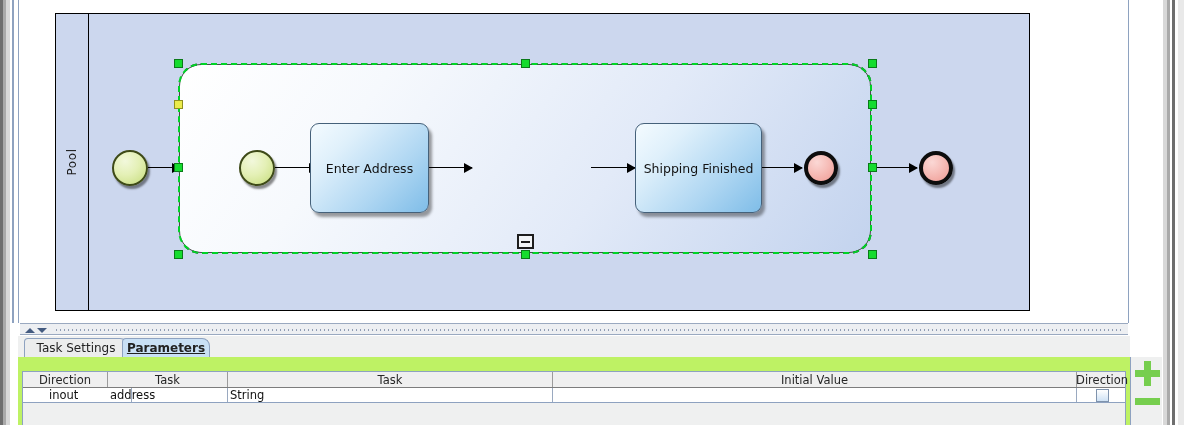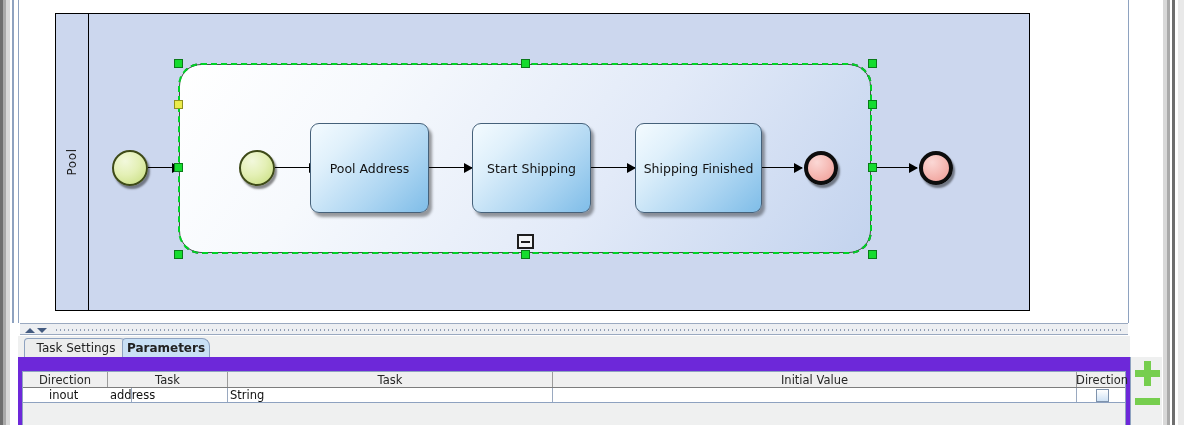--- a/index.html
+++ b/index.html
@@ -143,36 +143,36 @@
   }
   .tri {
     position:absolute; width:0; height:0; top:4px;
   }
   .tri.up   { left:5px;  border-left:5px solid transparent; border-right:5px solid transparent; border-bottom:5px solid #445b80; }
   .tri.down { left:17px; border-left:5px solid transparent; border-right:5px solid transparent; border-top:5px solid #445b80; }
 
   
   #bottom {
     position:absolute; left:18px; top:336px; width:1112px; height:89px;
-    background:#6d28d9;
+    background:#bef264;
   }
   #tabstrip {
     position:absolute; left:0; top:0; width:100%; height:21px;
     background:#eff0f0;
   }
   .tab {
     position:absolute; top:2px; height:19px;
     display:flex; align-items:center; justify-content:center;
     font-size:12px; color:#222; box-sizing:border-box;
     border:1px solid #8ea2c0;
     border-bottom:none;
     border-radius:4px 8px 0 0;
   }
   .tab.inactive { background:#eceded; }
-  .tab.active   { background:#c9e0f5; font-weight:bold; }
+  .tab.active   { background:#c9e0f5; font-weight:bold;text-decoration:underline; }
 
   #table {
     position:absolute; left:4px; top:35px; width:1104px; height:68px;
     background:#ffffff;
     border:1px solid #8ea2c0;
     box-sizing:border-box;
   }
   #thead {
     position:absolute; left:0; top:0; width:100%; height:16px;
     background:#efefef;
@@ -253,28 +253,25 @@
 
     <div id="subprocess"></div>
     <div id="subprocess-sel2"></div>
     <div id="subprocess-sel"></div>
 
     <div class="event start" style="left:219px; top:150px;"></div>
     <div class="conn" style="left:255px; top:167px; width:42px;"></div>
     <div class="arrow" style="left:289px; top:163px;"></div>
 
     <div class="task" style="left:290px; top:123px;">
-      <span class="task-label">Pool Address</span>
+      <span class="task-label">Enter Address</span>
     </div>
     <div class="conn" style="left:409px; top:167px; width:43px;"></div>
     <div class="arrow" style="left:444px; top:163px;"></div>
 
-    <div class="task" style="left:452px; top:123px;">
-      <span class="task-label">Start Shipping</span>
-    </div>
     <div class="conn" style="left:571px; top:167px; width:44px;"></div>
     <div class="arrow" style="left:607px; top:163px;"></div>
 
     <div class="task" style="left:615px; top:123px; width:127px;">
       <span class="task-label">Shipping Finished</span>
     </div>
     <div class="conn" style="left:742px; top:167px; width:40px;"></div>
     <div class="arrow" style="left:774px; top:163px;"></div>
 
     <div class="event end" style="left:784px; top:151px;"></div>

